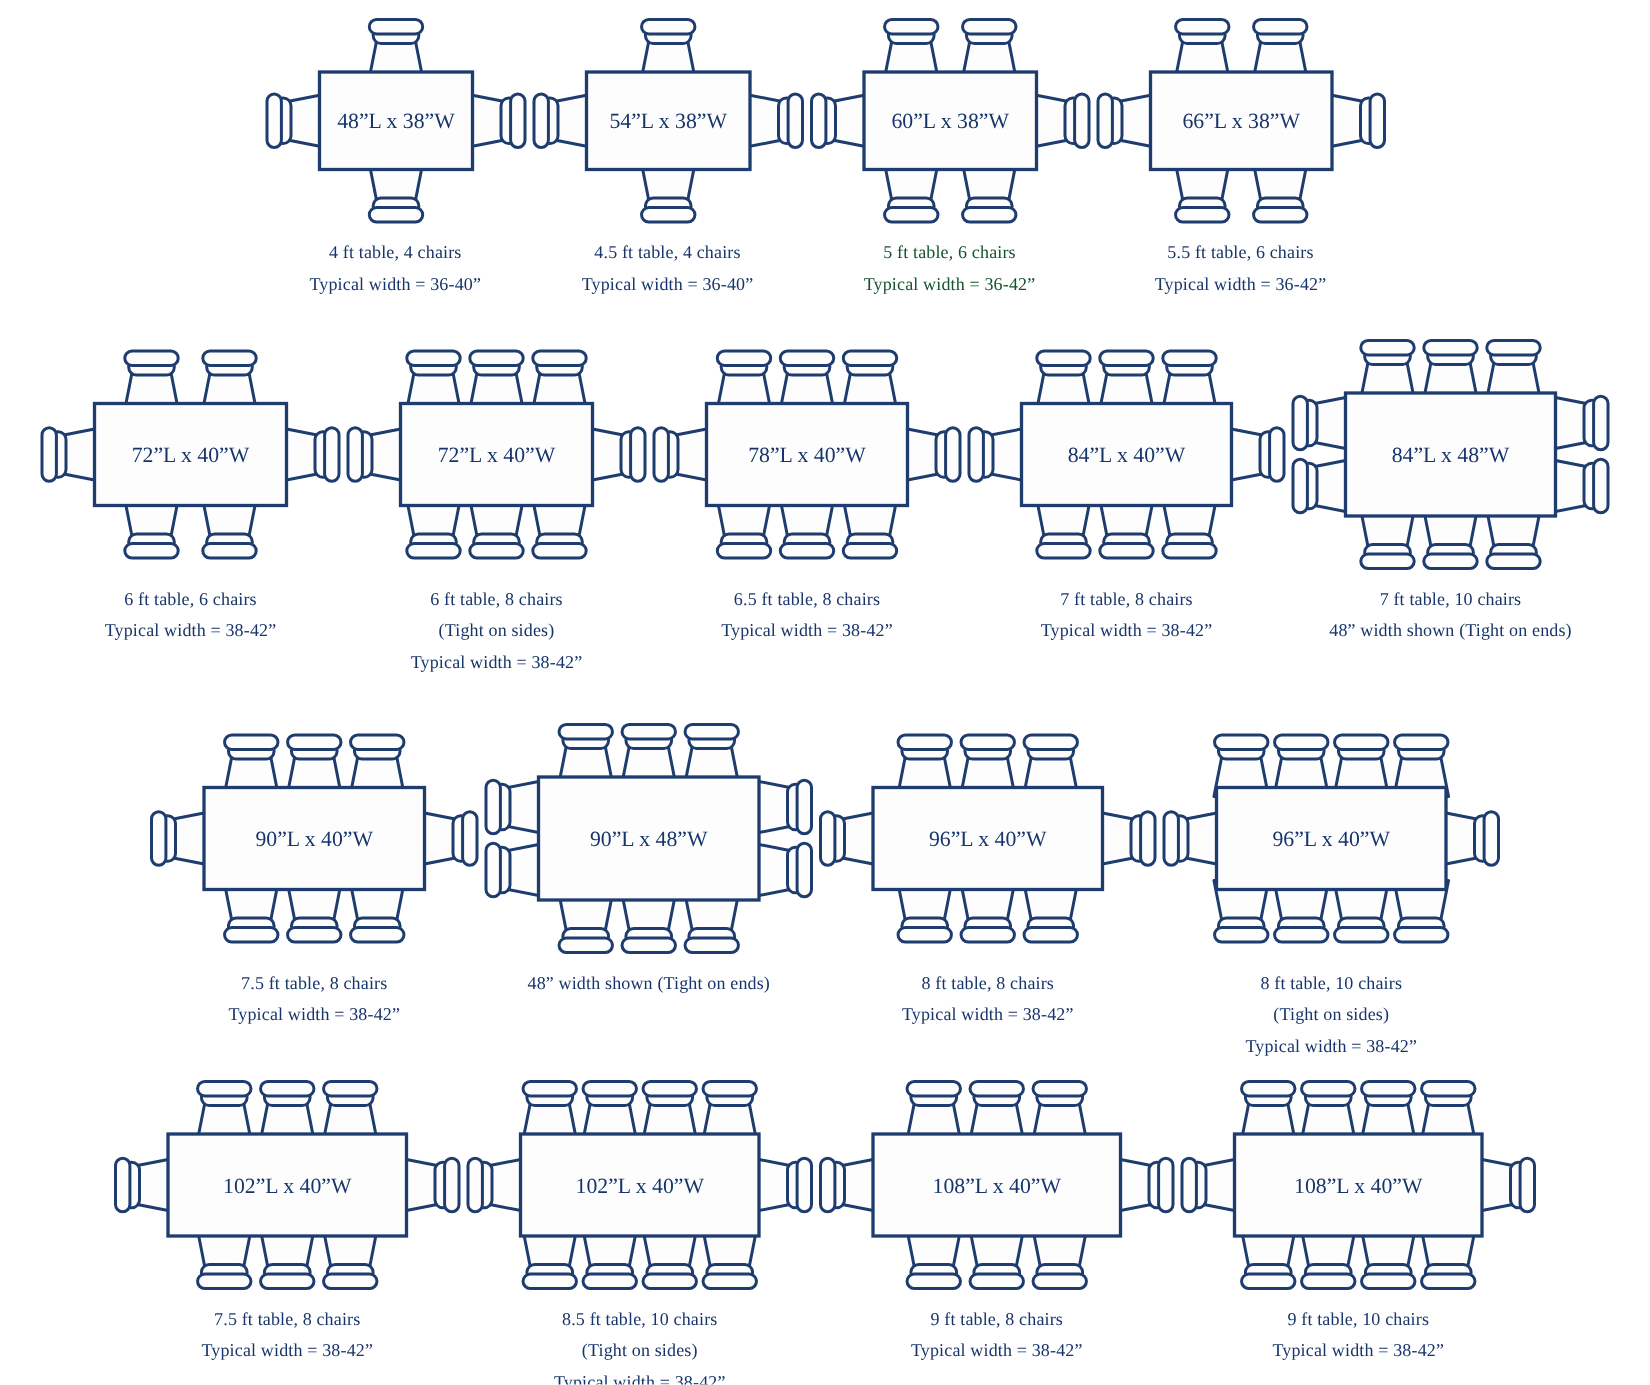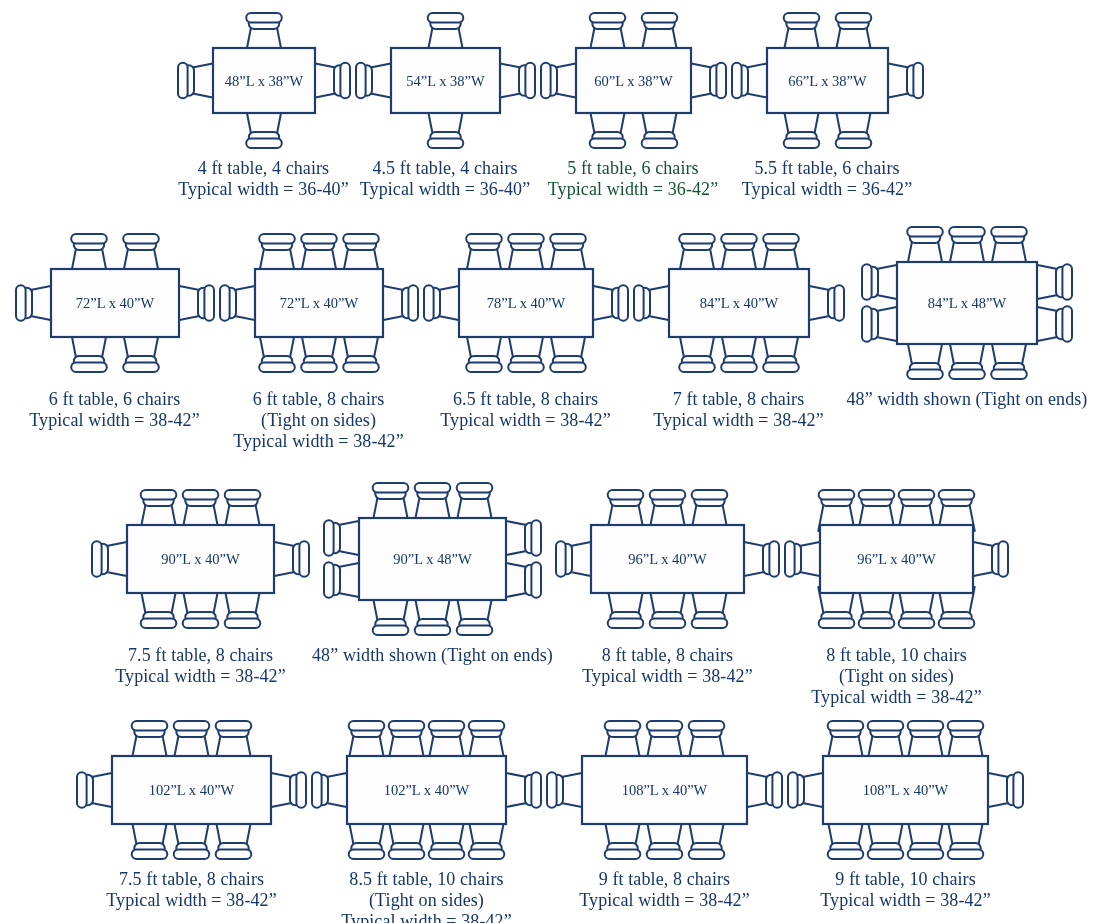--- a/index.html
+++ b/index.html
@@ -11,21 +11,21 @@
   .diagram{width:1100px;}
   .row{display:flex;justify-content:center;align-items:flex-start;}
   .row-1{padding:0 132px;margin-top:10px;margin-bottom:24px;}
   .row-2{padding:0 8px;margin-bottom:28px;}
   .row-3{padding:0 40px;margin-bottom:10px;}
   .row-4{padding:0 28px;}
   .cell{display:flex;flex-direction:column;align-items:center;margin:0;padding:0;}
   .figbox{display:flex;align-items:center;justify-content:center;}
   .caption{
     margin-top:7px;text-align:center;
-    font-size:18px;line-height:21px;font-weight:500;
+    font-size:12px;line-height:21px;font-weight:500;
     letter-spacing:0.1px;
   }
   .caption div{white-space:nowrap;}
   svg{display:block;}
 </style>
 </head>
 <body>
 
 <main class="diagram">
     <div class="row row-1">
@@ -429,20 +429,21 @@
             <g transform="translate(214 81) rotate(90)" fill="#fdfdfe" stroke="#1e3c6e" stroke-width="2" stroke-linejoin="round" stroke-linecap="round">
               <path d="M6.5 13 L31.5 13 L37.2 42 L0.8 42 Z"></path>
               <rect x="3.8" y="6.2" width="30.4" height="10.8" rx="5.2"></rect>
               <rect x="1.2" y="1" width="35.6" height="9.6" rx="4.8"></rect>
             </g>
             <rect x="38" y="38" width="140" height="82" fill="#fdfdfe" stroke="#1e3c6e" stroke-width="2.2"></rect>
             <text x="108" y="84" text-anchor="middle" font-family="Liberation Serif, serif" font-size="14.5" fill="#17356b">84”L x 48”W</text>
           </svg>
         </div>
         <div class="caption" style="color: rgb(23, 53, 107);">
+          <div>7 ft table, 10 chairs</div>
           <div>48” width shown (Tight on ends)</div>
         </div>
       </figure>
     </div>
     <div class="row row-3">
       <figure class="cell">
         <div class="figbox" style="height: 158px;">
           <svg width="223" height="144" viewBox="0 0 223 144">
             <g transform="translate(50.5 2) rotate(0)" fill="#fdfdfe" stroke="#1e3c6e" stroke-width="2" stroke-linejoin="round" stroke-linecap="round">
               <path d="M6.5 13 L31.5 13 L37.2 42 L0.8 42 Z"></path>

